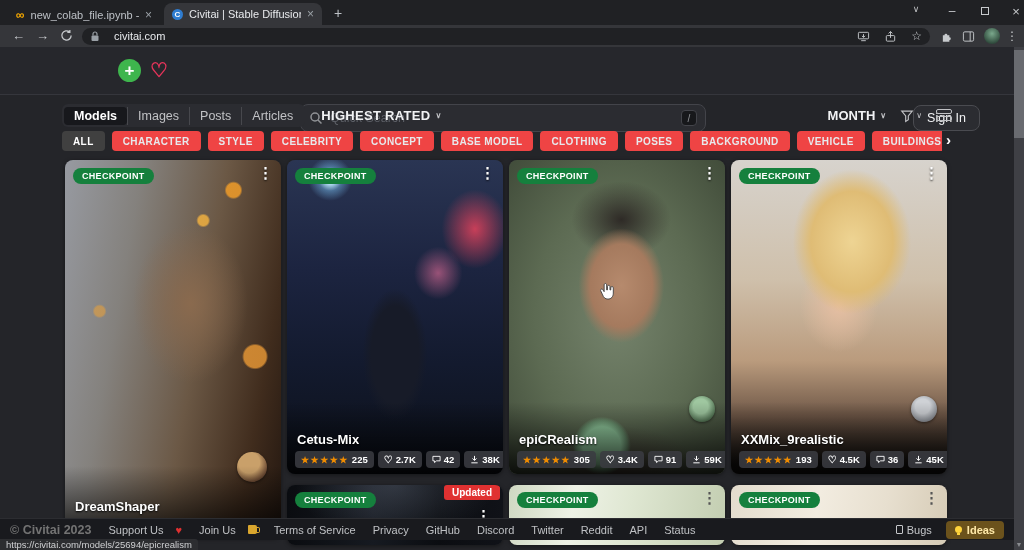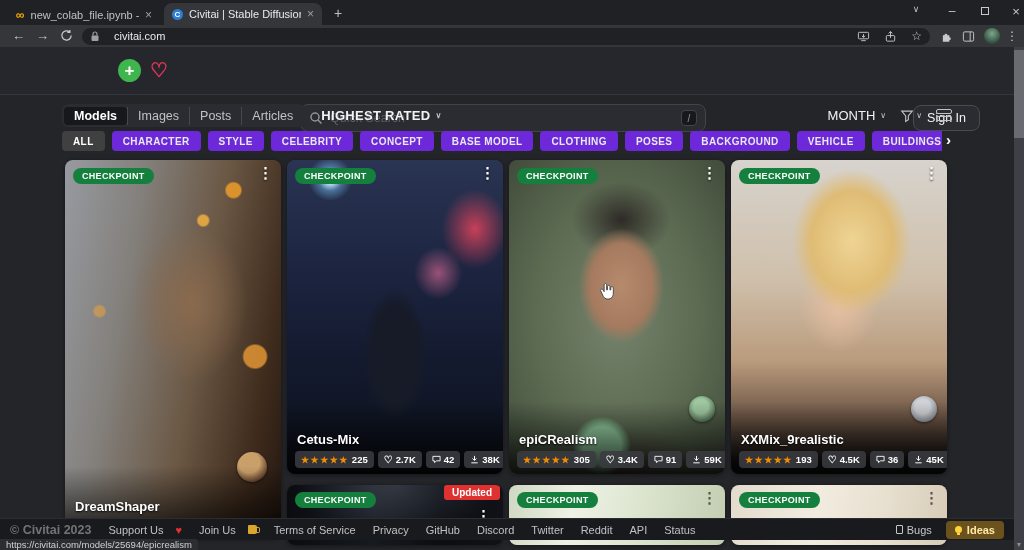--- a/index.html
+++ b/index.html
@@ -45,28 +45,28 @@
   .signin { position:absolute; right:34px; top:58px; height:26px; padding:0 13px; border:1px solid #4a4b50; border-radius:8px; color:#f1f2f4; font-size:12.5px; display:flex; align-items:center; background:#2b2c31; }
 
   
   .navrow { position:absolute; left:62px; top:104px; width:890px; height:23px; display:flex; align-items:center; }
   .seg { display:flex; align-items:center; background:#2b2c31; border-radius:6px; padding:2px; height:23px; }
   .seg .item { font-size:12.5px; color:#c1c2c5; padding:2px 10px; }
   .seg .item.on { background:#17181c; border-radius:4px; color:#fff; font-weight:700; }
   .seg .item.dv { border-left:1px solid #47484d; }
   .sort { margin-left:16px; color:#f1f2f4; font-size:13px; font-weight:700; letter-spacing:.3px; display:flex; align-items:center; gap:5px; }
   .chev { font-size:8px; color:#c1c2c5; }
-  .period { margin-left:auto; color:#f1f2f4; font-size:13px; font-weight:400; display:flex; align-items:center; gap:5px; }
+  .period { margin-left:auto; color:#f1f2f4; font-size:13px; font-weight:700; display:flex; align-items:center; gap:5px; }
   .funnel { margin-left:14px; display:flex; align-items:center; gap:2px; }
   .rowsicon { margin-left:14px; width:16px; height:14px; display:flex; flex-direction:column; gap:2px; }
   .rowsicon i { display:block; height:5px; border:1.4px solid #c1c2c5; border-radius:2px; }
 
   
   .chips { position:absolute; left:62px; top:131px; width:880px; height:21px; display:flex; gap:7px; overflow:hidden; }
-  .chip { flex:0 0 auto; height:20px; background:#6d28d9; border-radius:4px; color:#e7e9ec; font-size:10px; font-weight:700; letter-spacing:.4px; display:flex; align-items:center; padding:0 11px; }
+  .chip { flex:0 0 auto; height:20px; background:#ef4444; border-radius:4px; color:#e7e9ec; font-size:10px; font-weight:700; letter-spacing:.4px; display:flex; align-items:center; padding:0 11px; }
   .chip.on { background:#404040; color:#fff; }
   .chips-next { position:absolute; left:946px; top:131px; color:#fff; font-size:15px; font-weight:700; }
 
   
   .card { position:absolute; width:216px; border-radius:8px; overflow:hidden; background:#2b2c31; box-shadow:0 1px 4px rgba(0,0,0,.45); }
   .c1 { left:65px; top:160px; height:378px; }
   .c2 { left:287px; top:160px; height:314px; }
   .c3 { left:509px; top:160px; height:314px; }
   .c4 { left:731px; top:160px; height:314px; }
   .r2 { top:485px; height:60px; }

